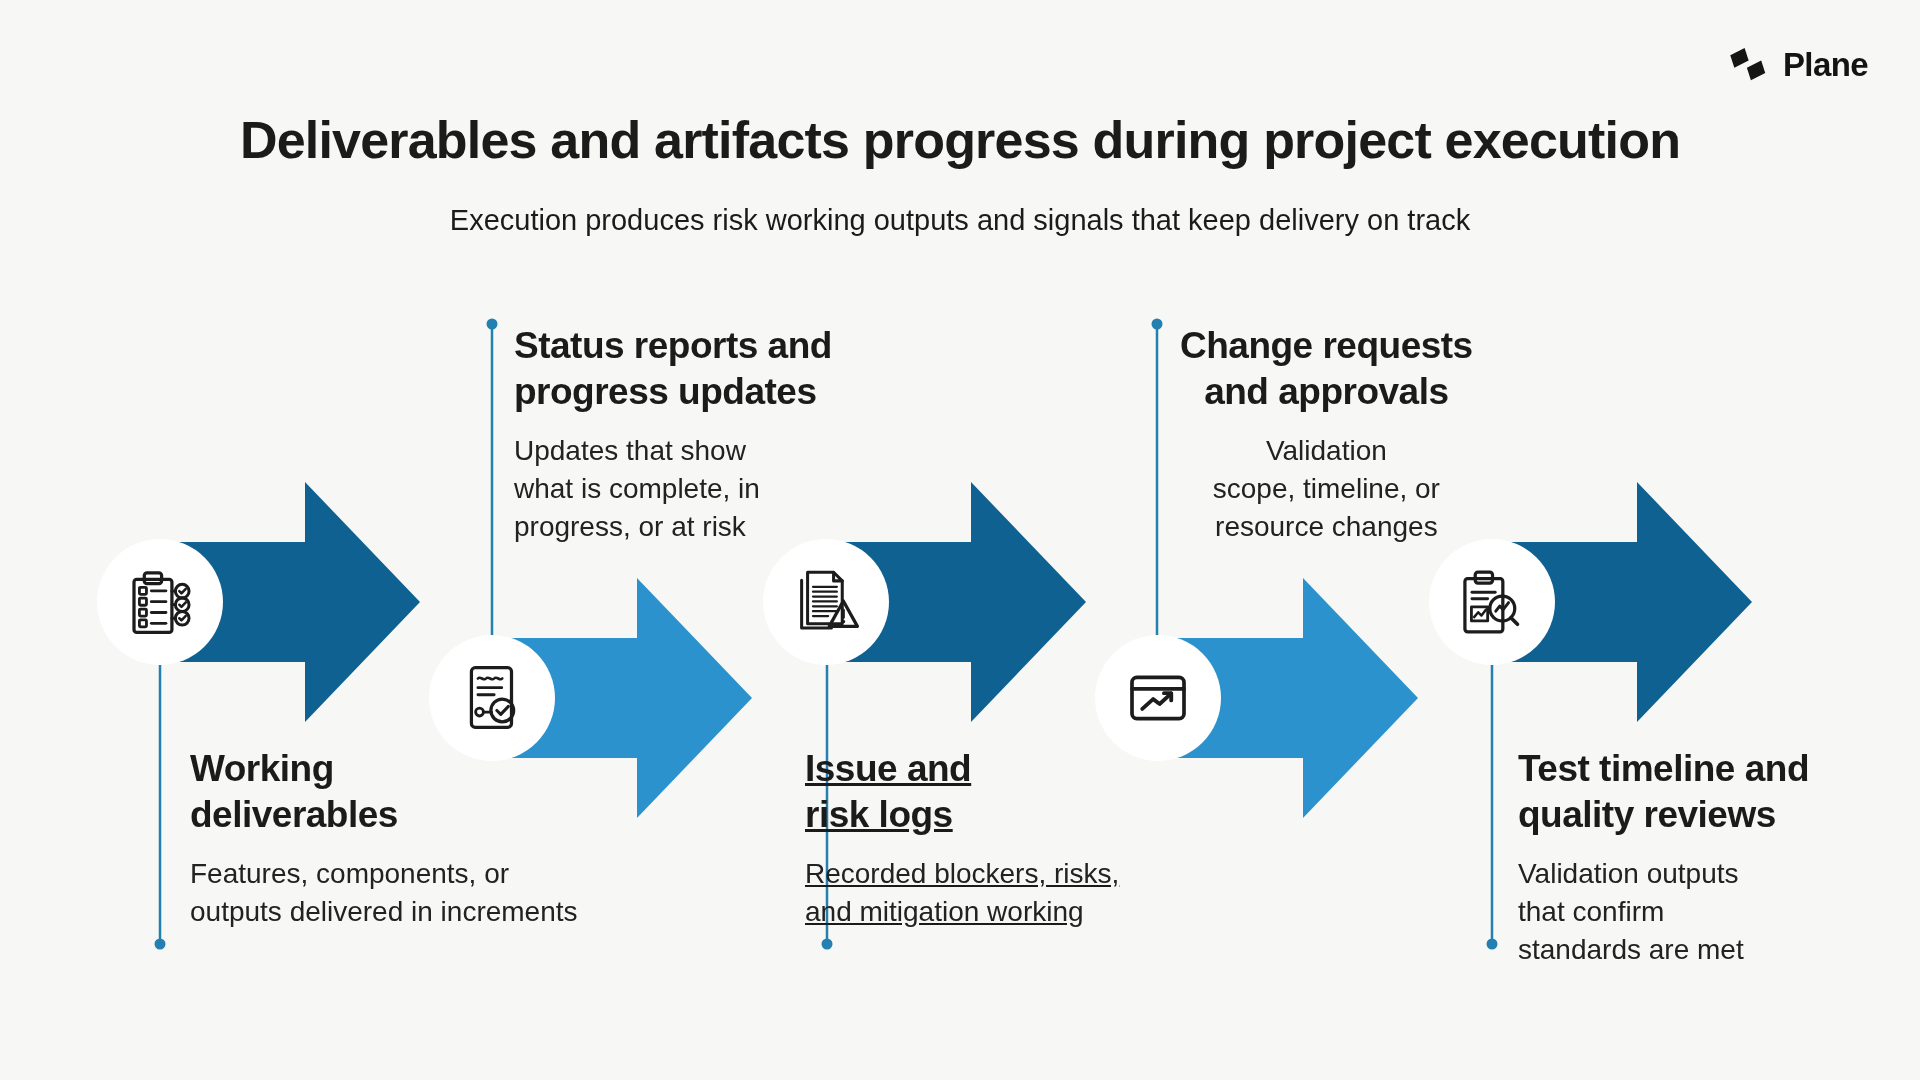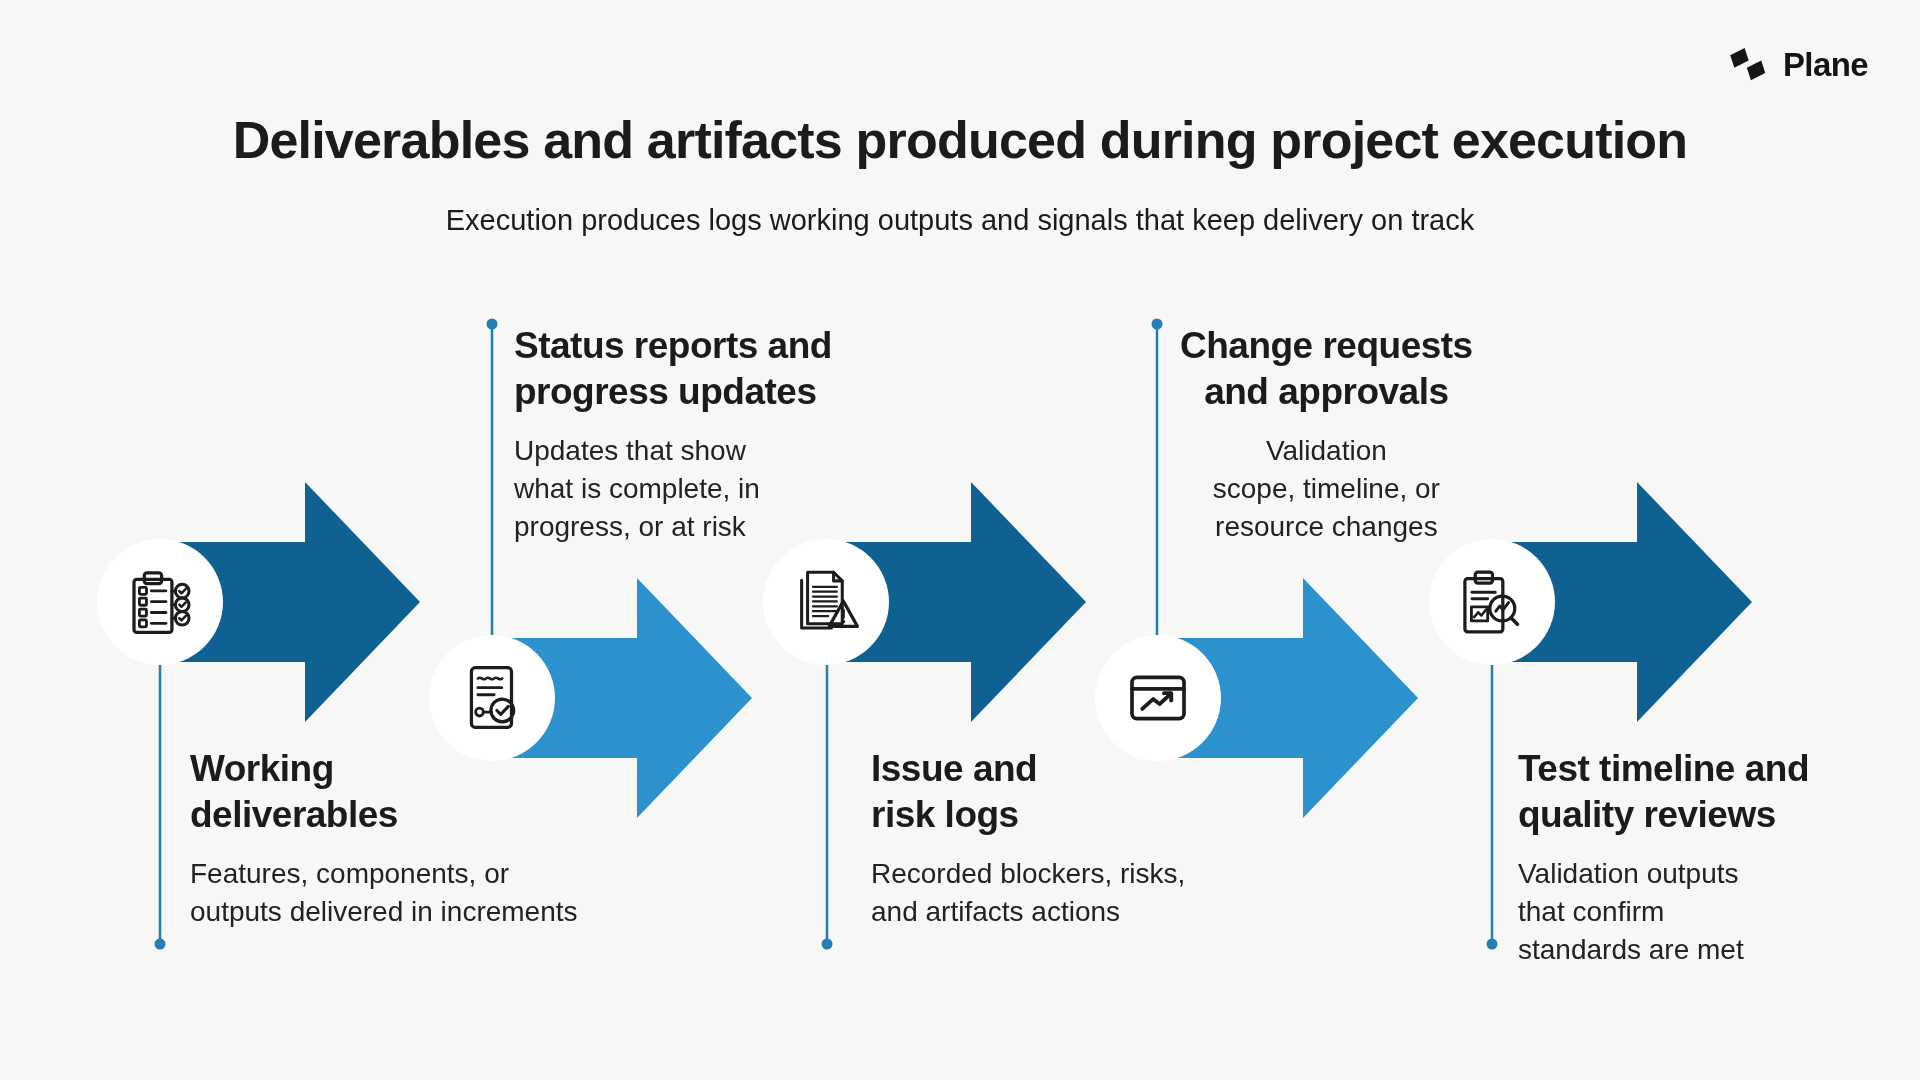--- a/index.html
+++ b/index.html
@@ -50,21 +50,21 @@
     margin:0;font-size:28px;font-weight:400;color:#222;
     line-height:38px;white-space:pre-line;
   }
   .pos-c1{left:97px;top:539px;}
   .pos-c2{left:429px;top:635px;}
   .pos-c3{left:763px;top:539px;}
   .pos-c4{left:1095px;top:635px;}
   .pos-c5{left:1429px;top:539px;}
   .pos-t1{left:190px;top:746px;}
   .pos-t2{left:514px;top:323px;}
-  .pos-t3{left:871px;top:746px;}
+  .pos-t3{left:805px;top:746px;text-decoration:underline;}
   .pos-t4{left:1180px;top:323px;text-align:center;}
   .pos-t5{left:1518px;top:746px;}
 </style>
 </head>
 <body>
 
 <div class="canvas">
 
   <svg class="layer" width="1920" height="1080" viewBox="0 0 1920 1080">
     <line class="conn" x1="160" y1="664" x2="160" y2="942"></line>
@@ -86,22 +86,22 @@
   </svg>
 
   <div class="logo">
     <svg width="52" height="42" viewBox="0 0 58 44">
       <path d="M7,11 L23,3 L27.5,17 L11.5,25 Z" fill="#151515"></path>
       <path d="M25.5,25 L41.5,17 L46,31 L30,39 Z" fill="#151515"></path>
     </svg>
     <span class="logo-text">Plane</span>
   </div>
 
-  <div class="page-title">Deliverables and artifacts produced during project execution</div>
-  <div class="page-subtitle">Execution produces logs working outputs and signals that keep delivery on track</div>
+  <div class="page-title">Deliverables and artifacts progress during project execution</div>
+  <div class="page-subtitle">Execution produces risk working outputs and signals that keep delivery on track</div>
 
   <div class="icon-circle pos-c1">
     <svg width="78" height="78" viewBox="0 0 72 72">
       <rect class="ic" x="12" y="15" width="35" height="49" rx="2.5" stroke-width="3"></rect>
       <rect class="ic" x="21.5" y="9" width="16" height="10" rx="2.5" fill="#fff" stroke-width="3"></rect>
       <rect class="ic" x="17" y="22.5" width="6.5" height="6.5" rx="1" stroke-width="2.6"></rect>
       <rect class="ic" x="17" y="32.5" width="6.5" height="6.5" rx="1" stroke-width="2.6"></rect>
       <rect class="ic" x="17" y="42.5" width="6.5" height="6.5" rx="1" stroke-width="2.6"></rect>
       <rect class="ic" x="17" y="52.5" width="6.5" height="6.5" rx="1" stroke-width="2.6"></rect>
       <line class="ic" x1="28" y1="25.7" x2="41.5" y2="25.7" stroke-width="2.6"></line>
@@ -186,21 +186,21 @@
 progress updates</h3>
     <p>Updates that show
 what is complete, in
 progress, or at risk</p>
   </div>
 
   <div class="section-label pos-t3">
     <h3>Issue and
 risk logs</h3>
     <p>Recorded blockers, risks,
-and artifacts actions</p>
+and mitigation working</p>
   </div>
 
   <div class="section-label pos-t4">
     <h3>Change requests
 and approvals</h3>
     <p>Validation
 scope, timeline, or
 resource changes</p>
   </div>
 

